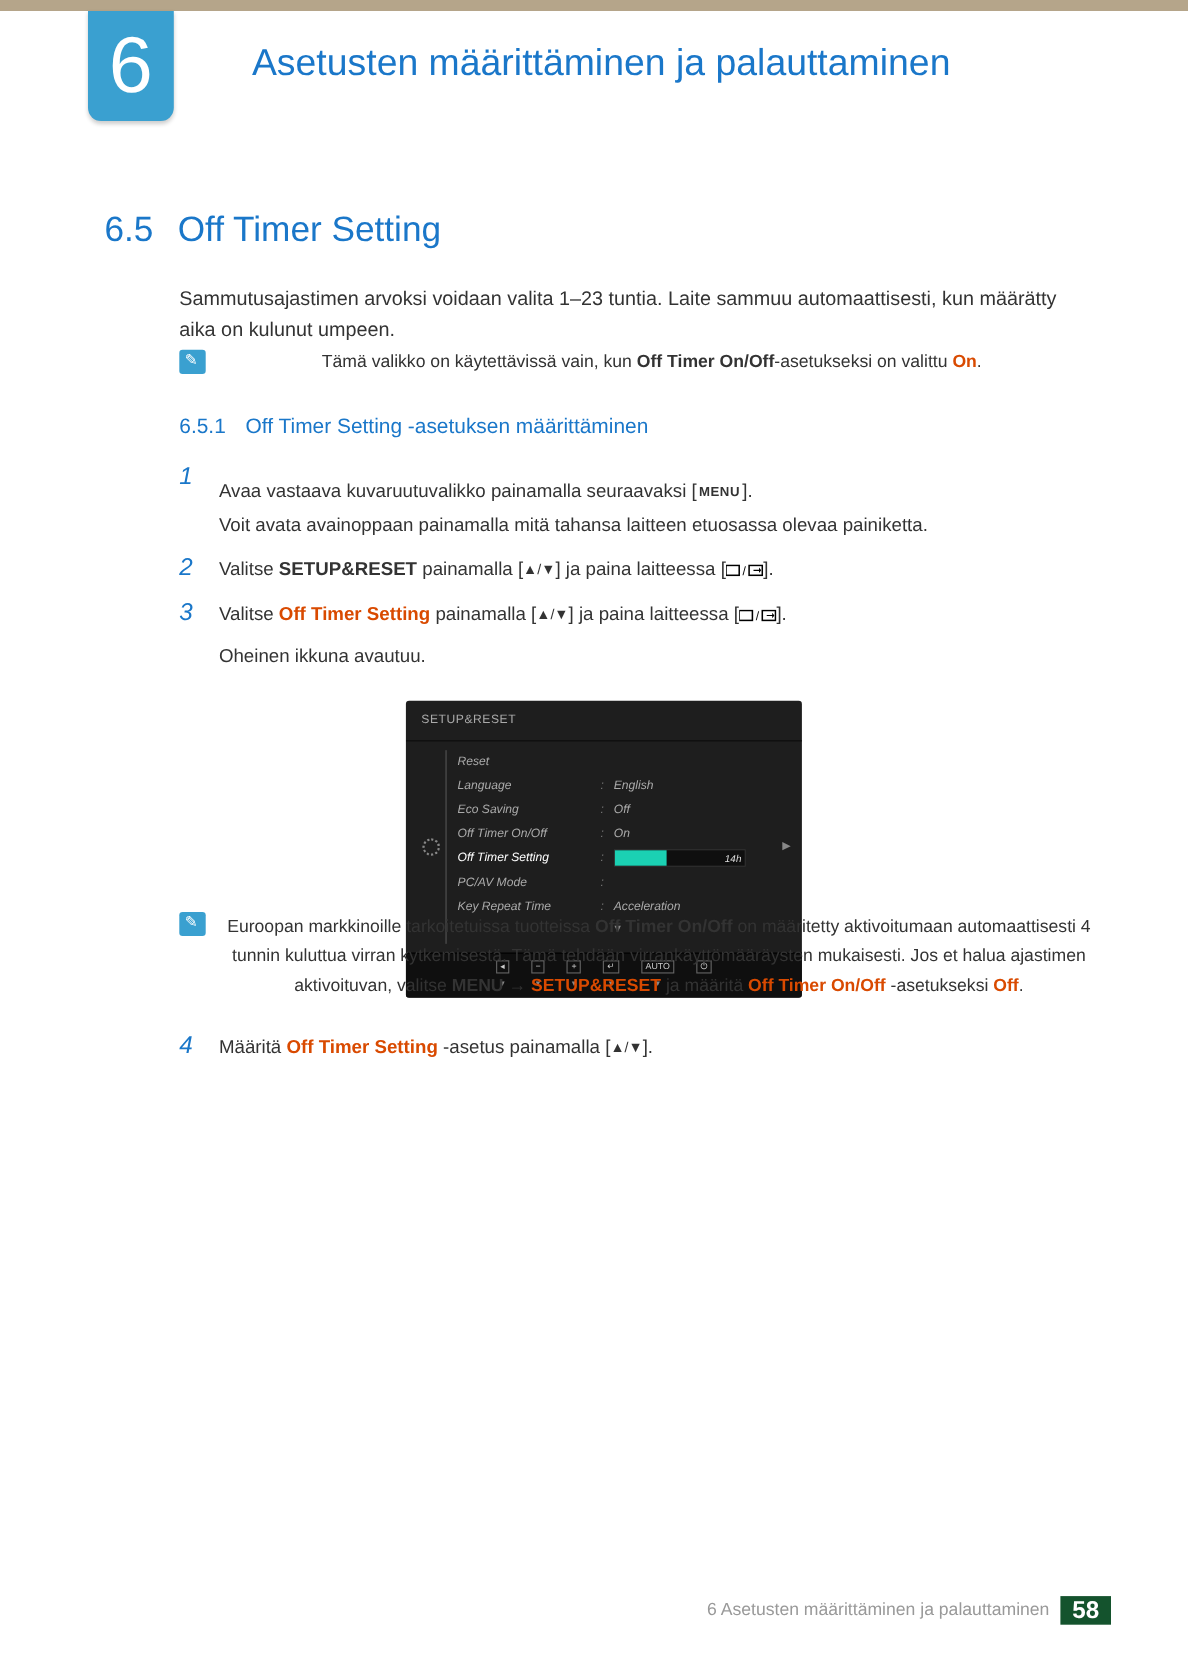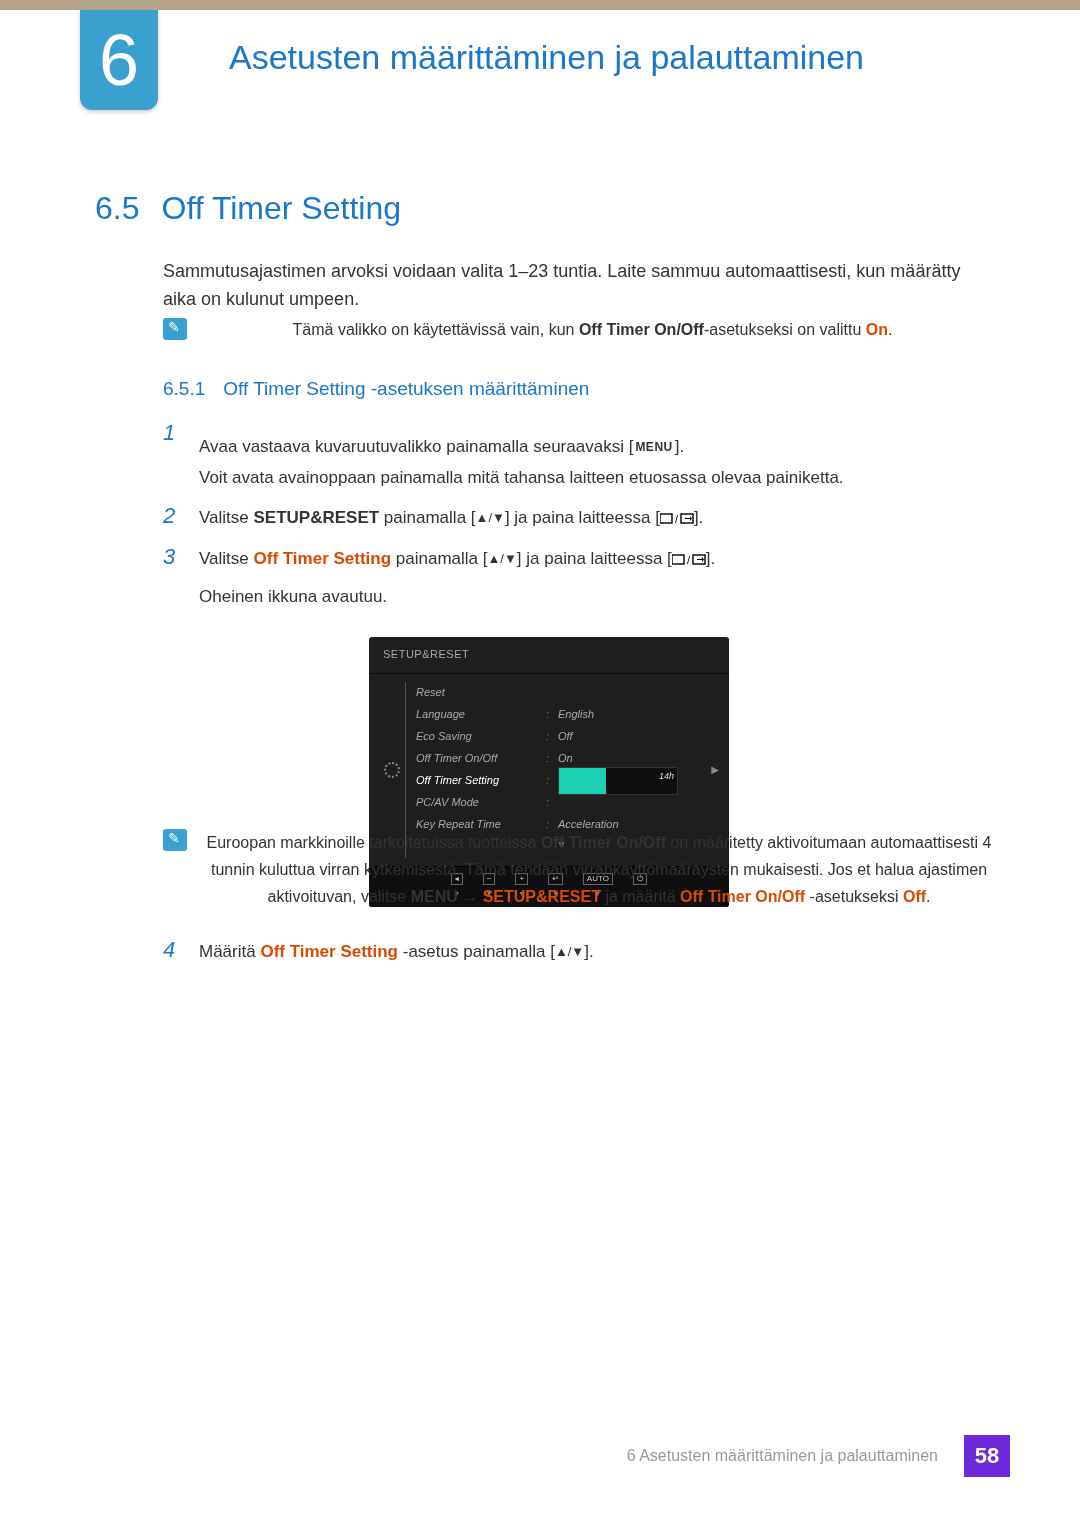--- a/index.html
+++ b/index.html
@@ -58,36 +58,36 @@
   .osd-title { padding: 8px 14px; border-bottom: 1px solid #0a0a0a; font-size: 11px; color: #aaa; letter-spacing: 0.5px; }
   .osd-body { display: flex; padding: 8px 6px 8px 10px; }
   .osd-left { width: 26px; display: flex; align-items: center; justify-content: center; }
   .osd-gear { width: 16px; height: 16px; border-radius: 50%; border: 2px dotted #888; }
   .osd-list { flex: 1; border-left: 1px solid #555; padding-left: 10px; font-style: italic; }
   .osd-row { display: flex; align-items: center; height: 22px; }
   .osd-row-label { width: 130px; color: #aaa; }
   .osd-row-sep { width: 12px; color: #777; }
   .osd-row-val { flex: 1; color: #aaa; }
   .osd-row.active .osd-row-label { color: #fff; }
-  .osd-slider { display: inline-block; width: 120px; height: 28px; background: #0f0f0f; border: 1px solid #333; position: relative; vertical-align: middle; }
+  .osd-slider { display: inline-block; width: 120px; height: 16px; background: #0f0f0f; border: 1px solid #333; position: relative; vertical-align: middle; }
   .osd-slider-fill { position: absolute; left: 0; top: 0; bottom: 0; width: 40%; background: #1bd1b3; }
   .osd-slider-text { font-size: 9px; color: #ddd; position: absolute; right: 3px; top: 0; }
   .osd-caret { width: 16px; display: flex; align-items: center; justify-content: center; color: #888; font-size: 10px; }
   .osd-footer { background: #0f0f0f; padding: 6px 0; display: flex; justify-content: center; gap: 20px; border-top: 1px solid #000; }
   .osd-foot-item { display: flex; flex-direction: column; align-items: center; gap: 2px; color: #888; font-size: 8px; }
   .osd-foot-item .t { color: #ccc; font-size: 8px; border: 1px solid #666; padding: 0 3px; line-height: 10px; }
   .osd-nav-down { text-align: center; color: #888; font-size: 10px; padding-bottom: 4px; }
   
   
   .note-row-2 { position: absolute; top: 829px; left: 163px; right: 87px; display: flex; align-items: flex-start; gap: 18px; }
   
   
   .footer { position: absolute; bottom: 50px; right: 70px; display: flex; align-items: center; gap: 0; }
-  .footer-text { color: #999; font-size: 16px; margin-right: 26px; }
-  .page-box { background: #6d28d9; color: #fff; width: 46px; height: 42px; display: flex; align-items: center; justify-content: center; font-size: 22px; font-weight: bold; }
+  .footer-text { color: #999; font-size: 16px; margin-right: 10px; }
+  .page-box { background: #14532d; color: #fff; width: 46px; height: 26px; display: flex; align-items: center; justify-content: center; font-size: 22px; font-weight: bold; }
 </style>
 </head>
 <body>
 
 <div class="top-border"></div>
 
 <div class="header-area">
   <div class="chapter-tab">
     <div class="chapter-num">6</div>
   </div>

